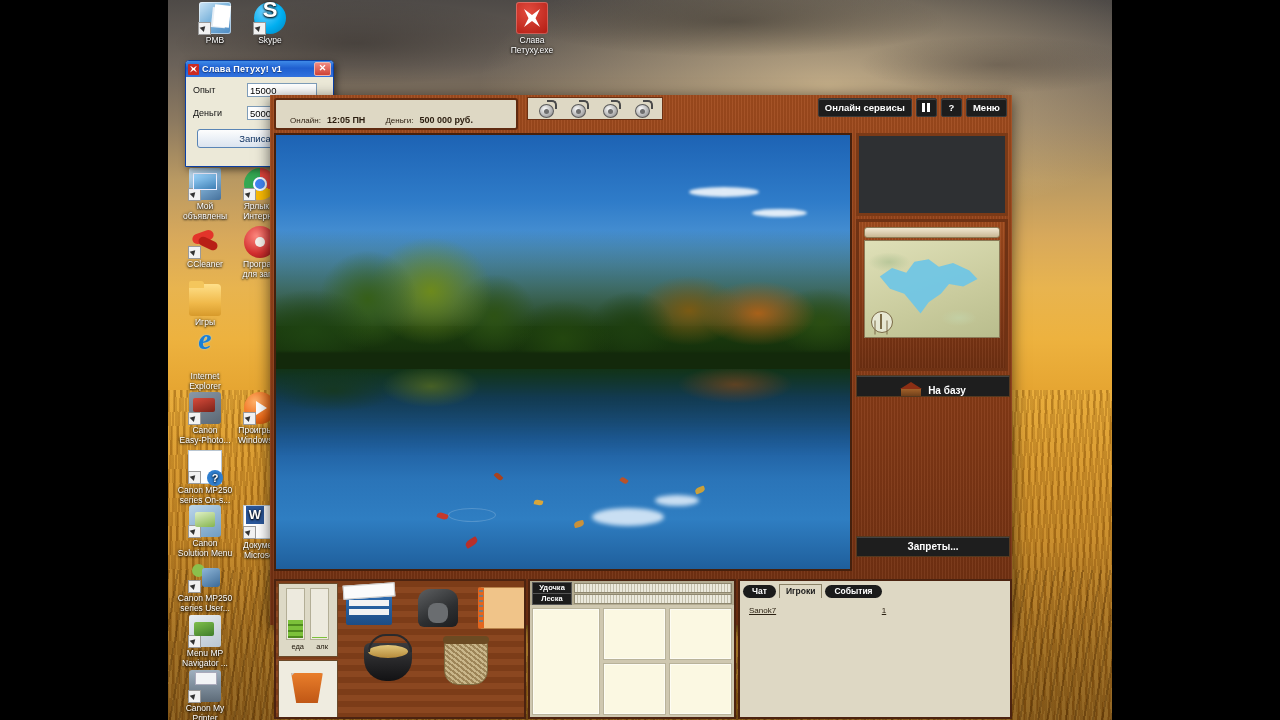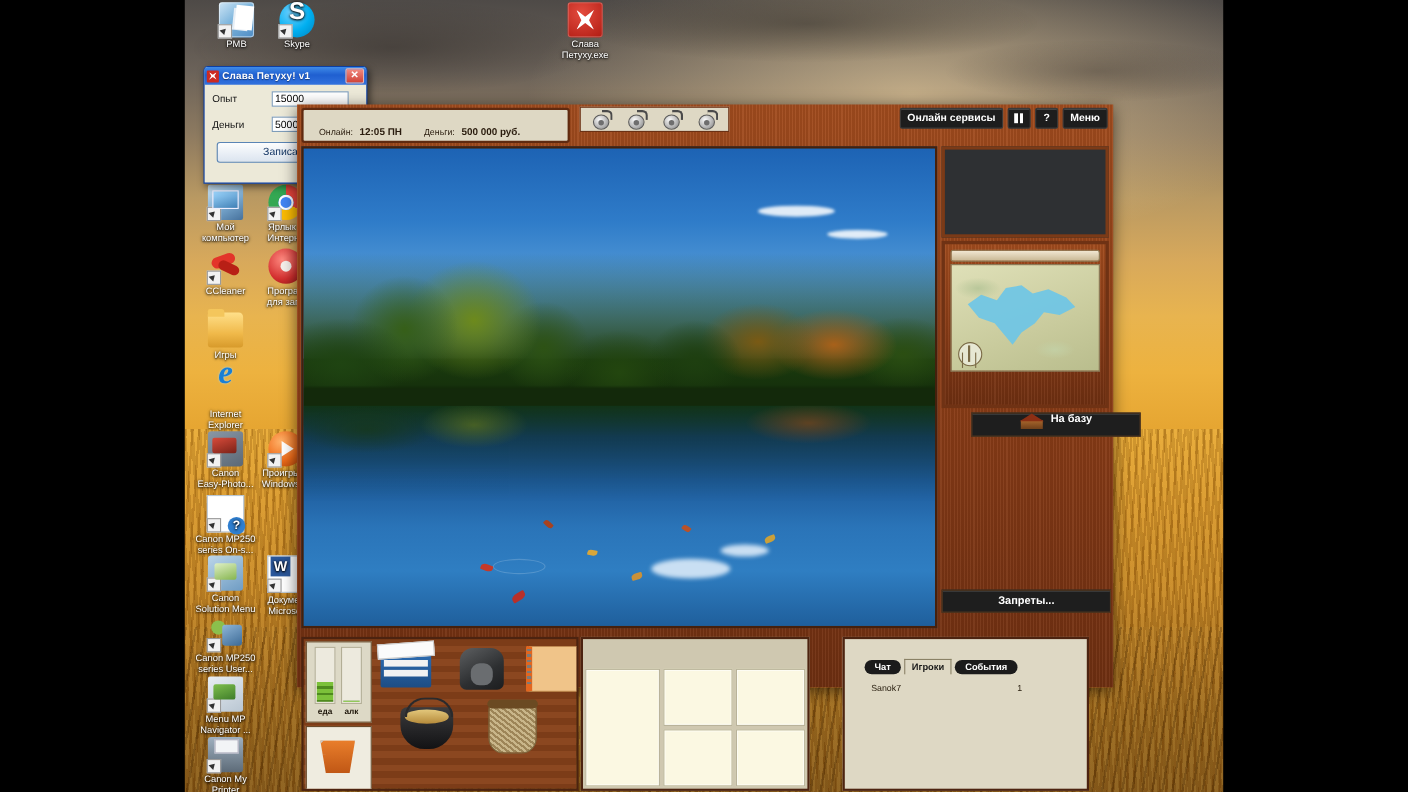--- a/index.html
+++ b/index.html
@@ -191,22 +191,22 @@
       radial-gradient(ellipse 26px 12px at 70% 80%, #c3cfa4, transparent 70%),
       linear-gradient(160deg,#dfe0b8,#c9cb9d 60%,#b9bd8d);}
   .maplake{position:absolute;left:8%;top:14%;width:76%;height:64%;background:#6ec6e6;opacity:.92;
     clip-path:polygon(4% 36%,16% 22%,30% 30%,38% 12%,52% 8%,62% 20%,76% 14%,92% 26%,100% 40%,
       86% 52%,72% 48%,64% 64%,52% 78%,44% 96%,36% 80%,28% 64%,14% 56%);}
   .mapcompass{position:absolute;left:6px;bottom:4px;width:20px;height:20px;border-radius:50%;
     border:1.5px solid #7a6a46;background:rgba(255,255,255,.55);}
   .mapcompass:after{content:"";position:absolute;left:8px;top:2px;width:2px;height:15px;background:#7a6a46;
     box-shadow:-6px 6px 0 -0.5px #7a6a46,6px 6px 0 -0.5px #7a6a46;}
   .basebtn{position:absolute;left:586px;top:280px;width:152px;height:20px;background:#1e1e1e;
-    border:1px solid #55381f;color:#fff;font-size:10px;font-weight:bold;display:flex;align-items:flex-start;
-    justify-content:center;gap:6px;box-shadow:inset 0 1px 0 rgba(255,255,255,.16);margin-left:27px;}
+    border:1px solid #55381f;color:#fff;font-size:10px;font-weight:bold;display:flex;align-items:flex-end;
+    justify-content:center;gap:6px;box-shadow:inset 0 1px 0 rgba(255,255,255,.16);}
   .basehouse{width:22px;height:14px;position:relative;}
   .basehouse:before{content:"";position:absolute;left:1px;bottom:0;width:20px;height:8px;
     background:linear-gradient(180deg,#a9662c,#70401a);}
   .basehouse:after{content:"";position:absolute;left:0;top:0;width:0;height:0;
     border-left:11px solid transparent;border-right:11px solid transparent;border-bottom:7px solid #8c2f14;}
 
   .infopanel{position:absolute;left:586px;top:306px;width:152px;height:130px;background:#ded8c4;
     border:3px solid #6f3214;box-sizing:border-box;padding:6px 6px;}
   .info-title{font-size:9.5px;font-weight:bold;color:#1a1208;line-height:11px;margin-bottom:18px;}
   .info-line{font-size:7px;color:#2b2112;line-height:8.6px;}
@@ -218,22 +218,22 @@
   
   .invpanel{position:absolute;left:4px;top:484px;width:252px;height:140px;border:2px solid #4c2310;
     box-sizing:border-box;overflow:hidden;
     background:repeating-linear-gradient(180deg,#7c3c18 0 6px,#8b4720 6px 12px);}
   .bars{position:absolute;left:2px;top:2px;width:58px;height:72px;background:#ddd9c6;
     border:1px solid #6a4a2a;}
   .barwrap{position:absolute;top:4px;width:17px;height:50px;background:#edeade;border:1px solid #b3ae96;}
   .barwrap.a{left:7px;} .barwrap.b{left:31px;}
   .barfill{position:absolute;left:1px;right:1px;bottom:1px;
     background:repeating-linear-gradient(180deg,#7cc13a 0 4px,#4f8a1e 4px 6px);}
-  .barcap{position:absolute;left:0;right:0;bottom:-12px;text-align:center;font-size:7.5px;
-    font-weight:bold;color:#1c1408;}
+  .barcap{position:absolute;left:0;right:0;bottom:-12px;text-align:right;font-size:7.5px;
+    font-weight:normal;color:#1c1408;}
   .bucketbox{position:absolute;left:2px;top:79px;width:58px;height:57px;background:#efece0;
     border:1px solid #6a4a2a;}
   .bucket{position:absolute;left:10px;top:12px;width:36px;height:30px;
     background:linear-gradient(180deg,#e97e2b,#c05715);clip-path:polygon(6% 0,94% 0,80% 100%,20% 100%);}
   .bucket:after{content:"";position:absolute;left:-3px;top:-5px;width:40px;height:16px;
     border:2px solid #c9c9c9;border-bottom:none;border-radius:20px 20px 0 0;}
   .item{position:absolute;}
   .tacklebox{left:70px;top:10px;width:46px;height:34px;
     background:linear-gradient(180deg,#2f6fb5,#1d4d85);border-radius:2px;}
   .tacklebox:before{content:"";position:absolute;left:-3px;top:-7px;width:50px;height:12px;background:#fbfbfb;
@@ -265,28 +265,28 @@
   .rodrow{display:flex;align-items:center;height:10px;margin-bottom:1px;}
   .rodlbl{width:40px;background:#1c1c1c;color:#fff;font-size:7.5px;font-weight:bold;text-align:center;
     line-height:10px;border:1px solid #555;box-sizing:border-box;}
   .rodbar{flex:1;height:10px;margin-left:2px;border:1px solid #8e876f;box-sizing:border-box;
     background:repeating-linear-gradient(90deg,#eceadd 0 2px,#c3bfac 2px 3px);}
   .slots{position:absolute;left:2px;top:27px;right:2px;bottom:2px;display:flex;gap:3px;}
   .slot{background:#fbf8e2;border:1px solid #b9b39a;box-shadow:inset 0 0 0 1px rgba(255,255,255,.6);}
   .slot-tall{width:66px;}
   .slot-grid{flex:1;display:grid;grid-template-columns:1fr 1fr;grid-template-rows:1fr 1fr;gap:3px;}
 
-  .chatpanel{position:absolute;left:468px;top:484px;width:224px;height:140px;border:2px solid #4c2310;
-    box-sizing:border-box;background:#ded8c4;padding:18px;margin-left:28px;}
+  .chatpanel{position:absolute;left:468px;top:484px;width:274px;height:140px;border:2px solid #4c2310;
+    box-sizing:border-box;background:#ded8c4;padding:3px;}
   .chattabs{display:flex;gap:3px;align-items:flex-end;height:14px;}
   .ctab{background:#1b1b1b;color:#fff;font-size:8.5px;font-weight:bold;padding:1px 9px;border-radius:7px;
     line-height:11px;}
   .ctab.active{background:#ded8c4;color:#1b1b1b;border:1px solid #8a8166;border-bottom:none;border-radius:0;
     padding:1px 6px;}
-  .chatbody{margin-top:6px;font-size:8px;color:#2b2112;}
+  .chatbody{margin-top:6px;font-size:8px;color:#2b2112;text-decoration:underline;}
   .prow{display:flex;padding:2px 6px;}
   .prow .pname{width:120px;} .prow .pnum{width:30px;text-align:center;}
 
   .closebtn-x{font-family:"Liberation Sans",sans-serif;}
 </style>
 </head>
 <body>
 
 <div id="root">
 
@@ -312,21 +312,21 @@
       <div class="dicon" style="left: 495px; top: 2px;">
         <div class="gfx ic-exe"></div>
         <span class="lbl">Слава
 Петуху.exe</span>
       </div>
       <div class="dicon" style="left: 168px; top: 168px;">
         <div class="gfx ic-mycomp">
           <span class="shortcut-arrow"></span>
         </div>
         <span class="lbl">Мой
-компьютер</span>
+объявлены</span>
       </div>
       <div class="dicon" style="left: 223px; top: 168px;">
         <div class="gfx ic-chrome">
           <span class="shortcut-arrow"></span>
         </div>
         <span class="lbl">Ярлык д
 Интерне</span>
       </div>
       <div class="dicon" style="left: 168px; top: 226px;">
         <div class="gfx ic-ccleaner">
@@ -515,20 +515,30 @@
         <div class="bucket"></div>
       </div>
       <div class="item tacklebox"></div>
       <div class="item backpack"></div>
       <div class="item notebook"></div>
       <div class="item pot"></div>
       <div class="item keepnet"></div>
     </div>
 
     <div class="tacklepanel">
+      <div class="rodbars">
+        <div class="rodrow">
+          <span class="rodlbl">Удочка</span>
+          <span class="rodbar"></span>
+        </div>
+        <div class="rodrow">
+          <span class="rodlbl">Леска</span>
+          <span class="rodbar"></span>
+        </div>
+      </div>
       <div class="slots">
         <div class="slot slot-tall"></div>
         <div class="slot-grid">
           <div class="slot"></div>
           <div class="slot"></div>
           <div class="slot"></div>
           <div class="slot"></div>
         </div>
       </div>
     </div>

